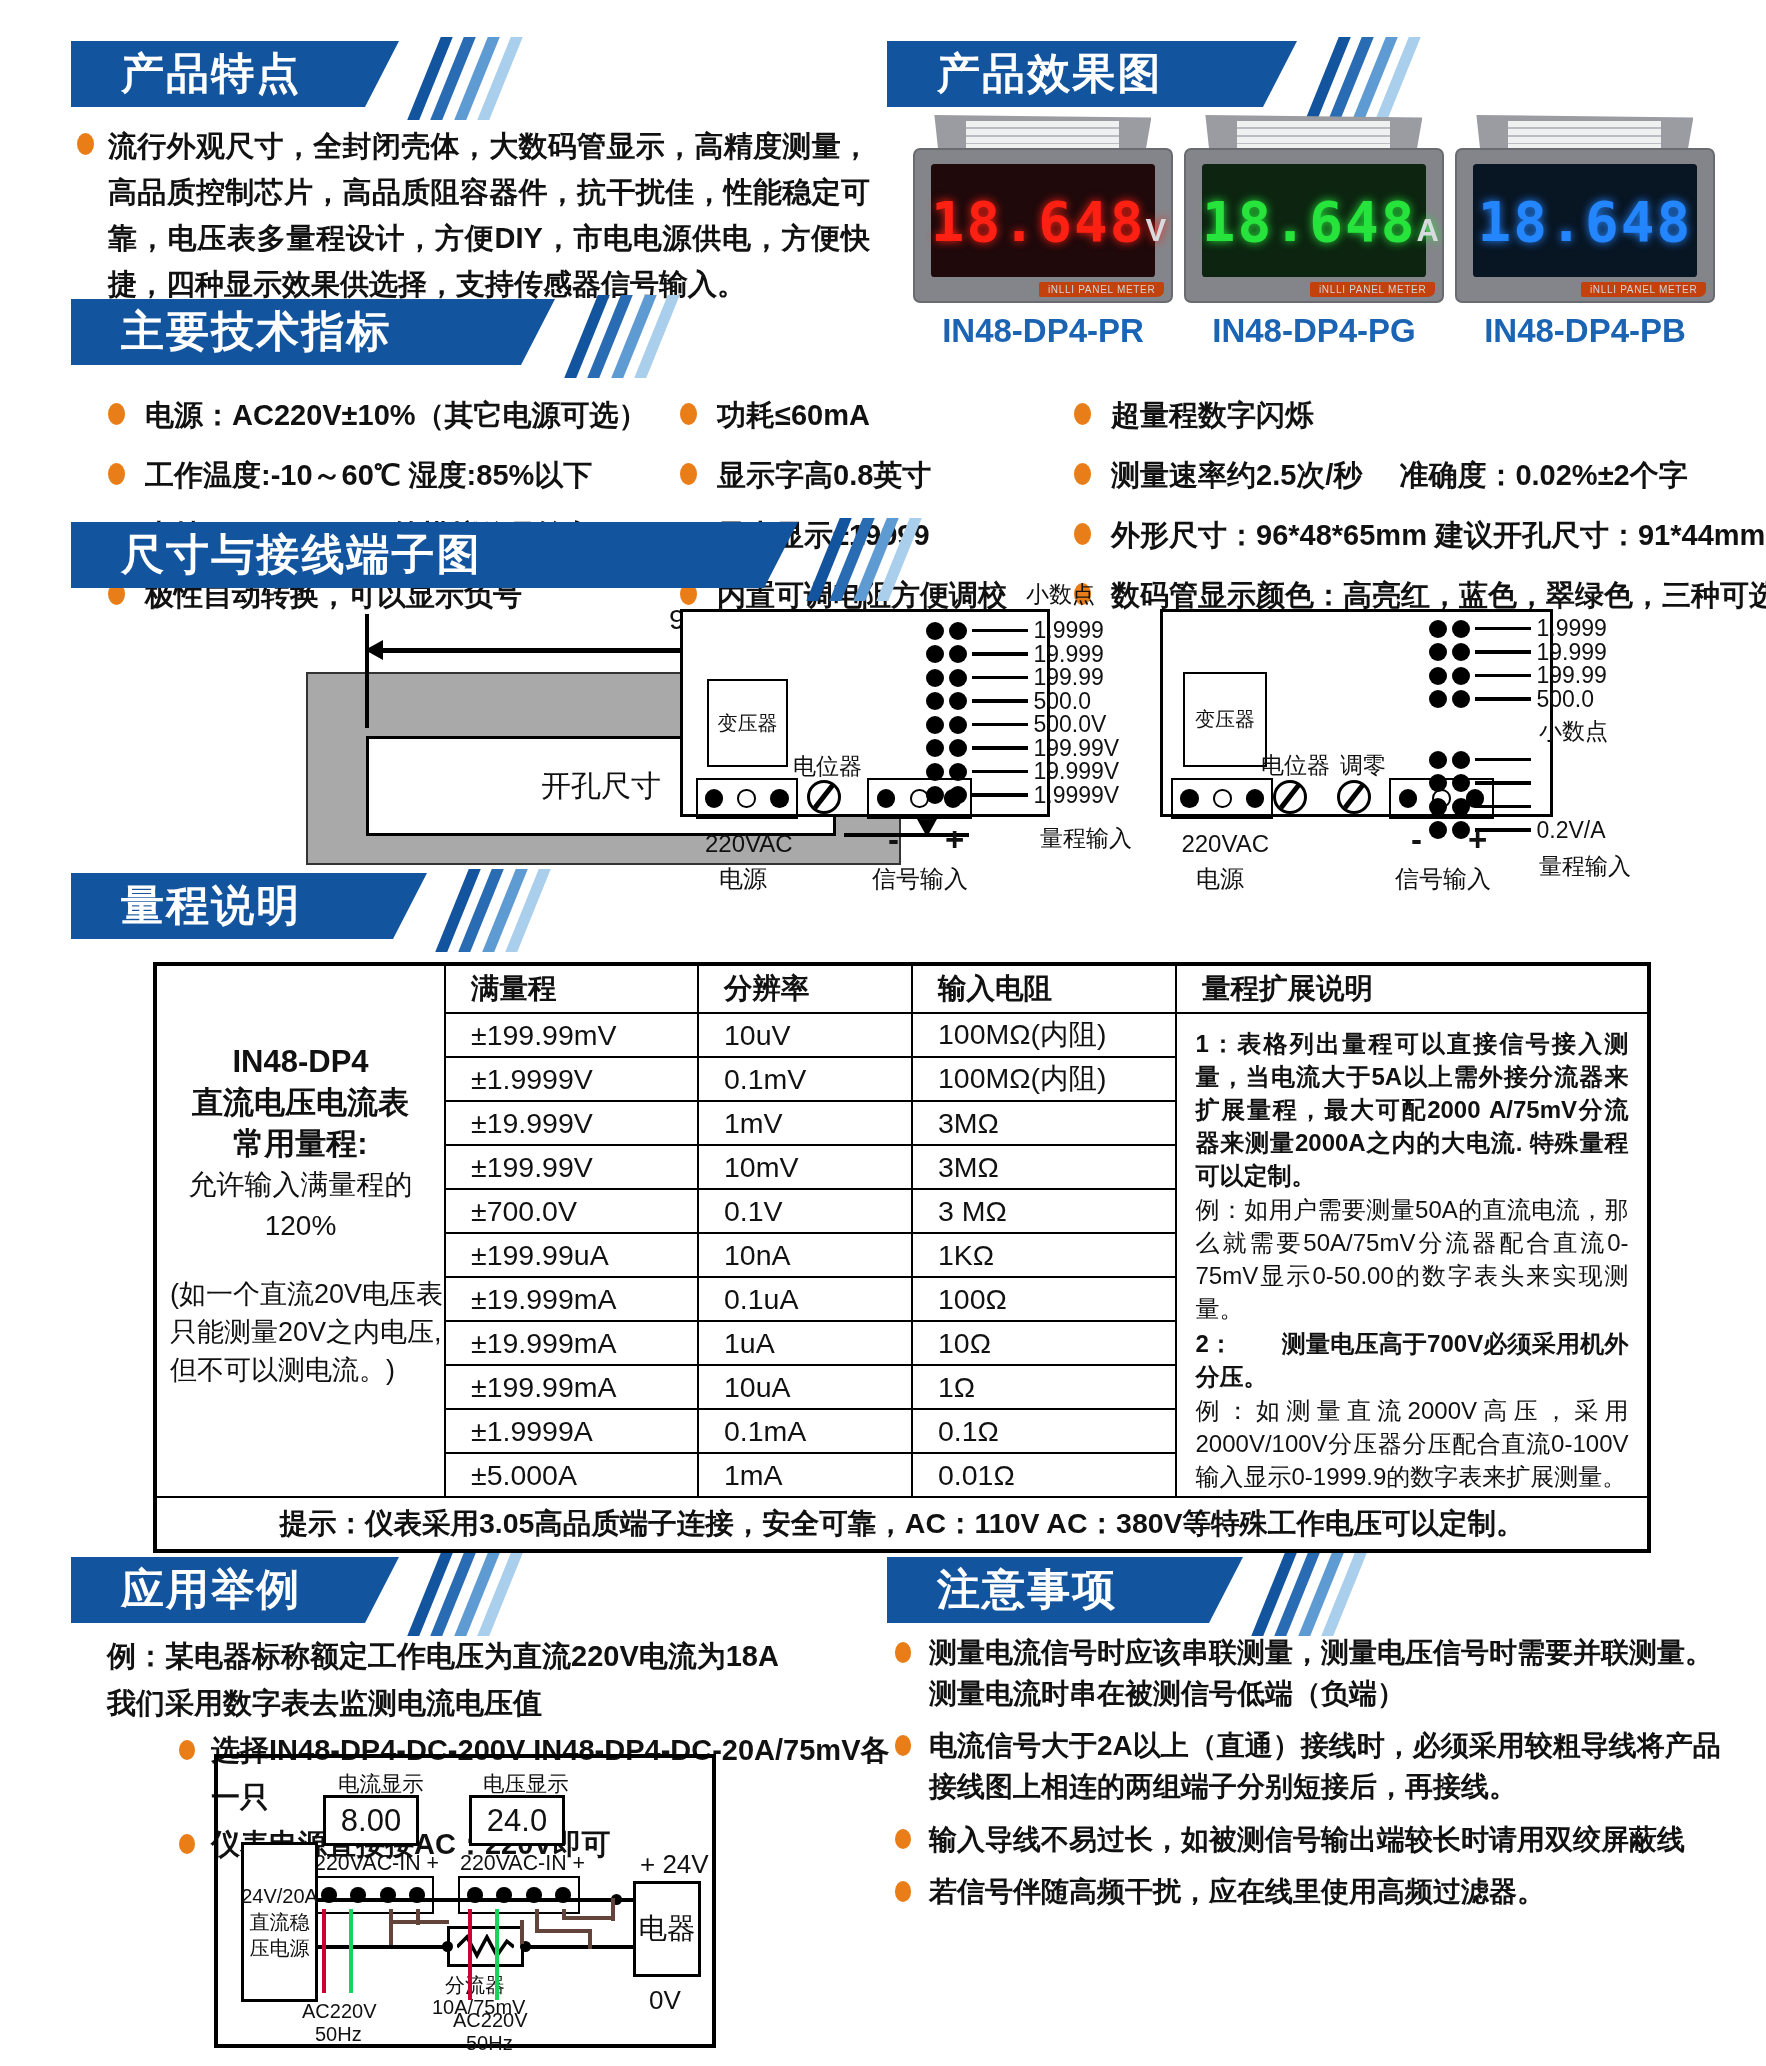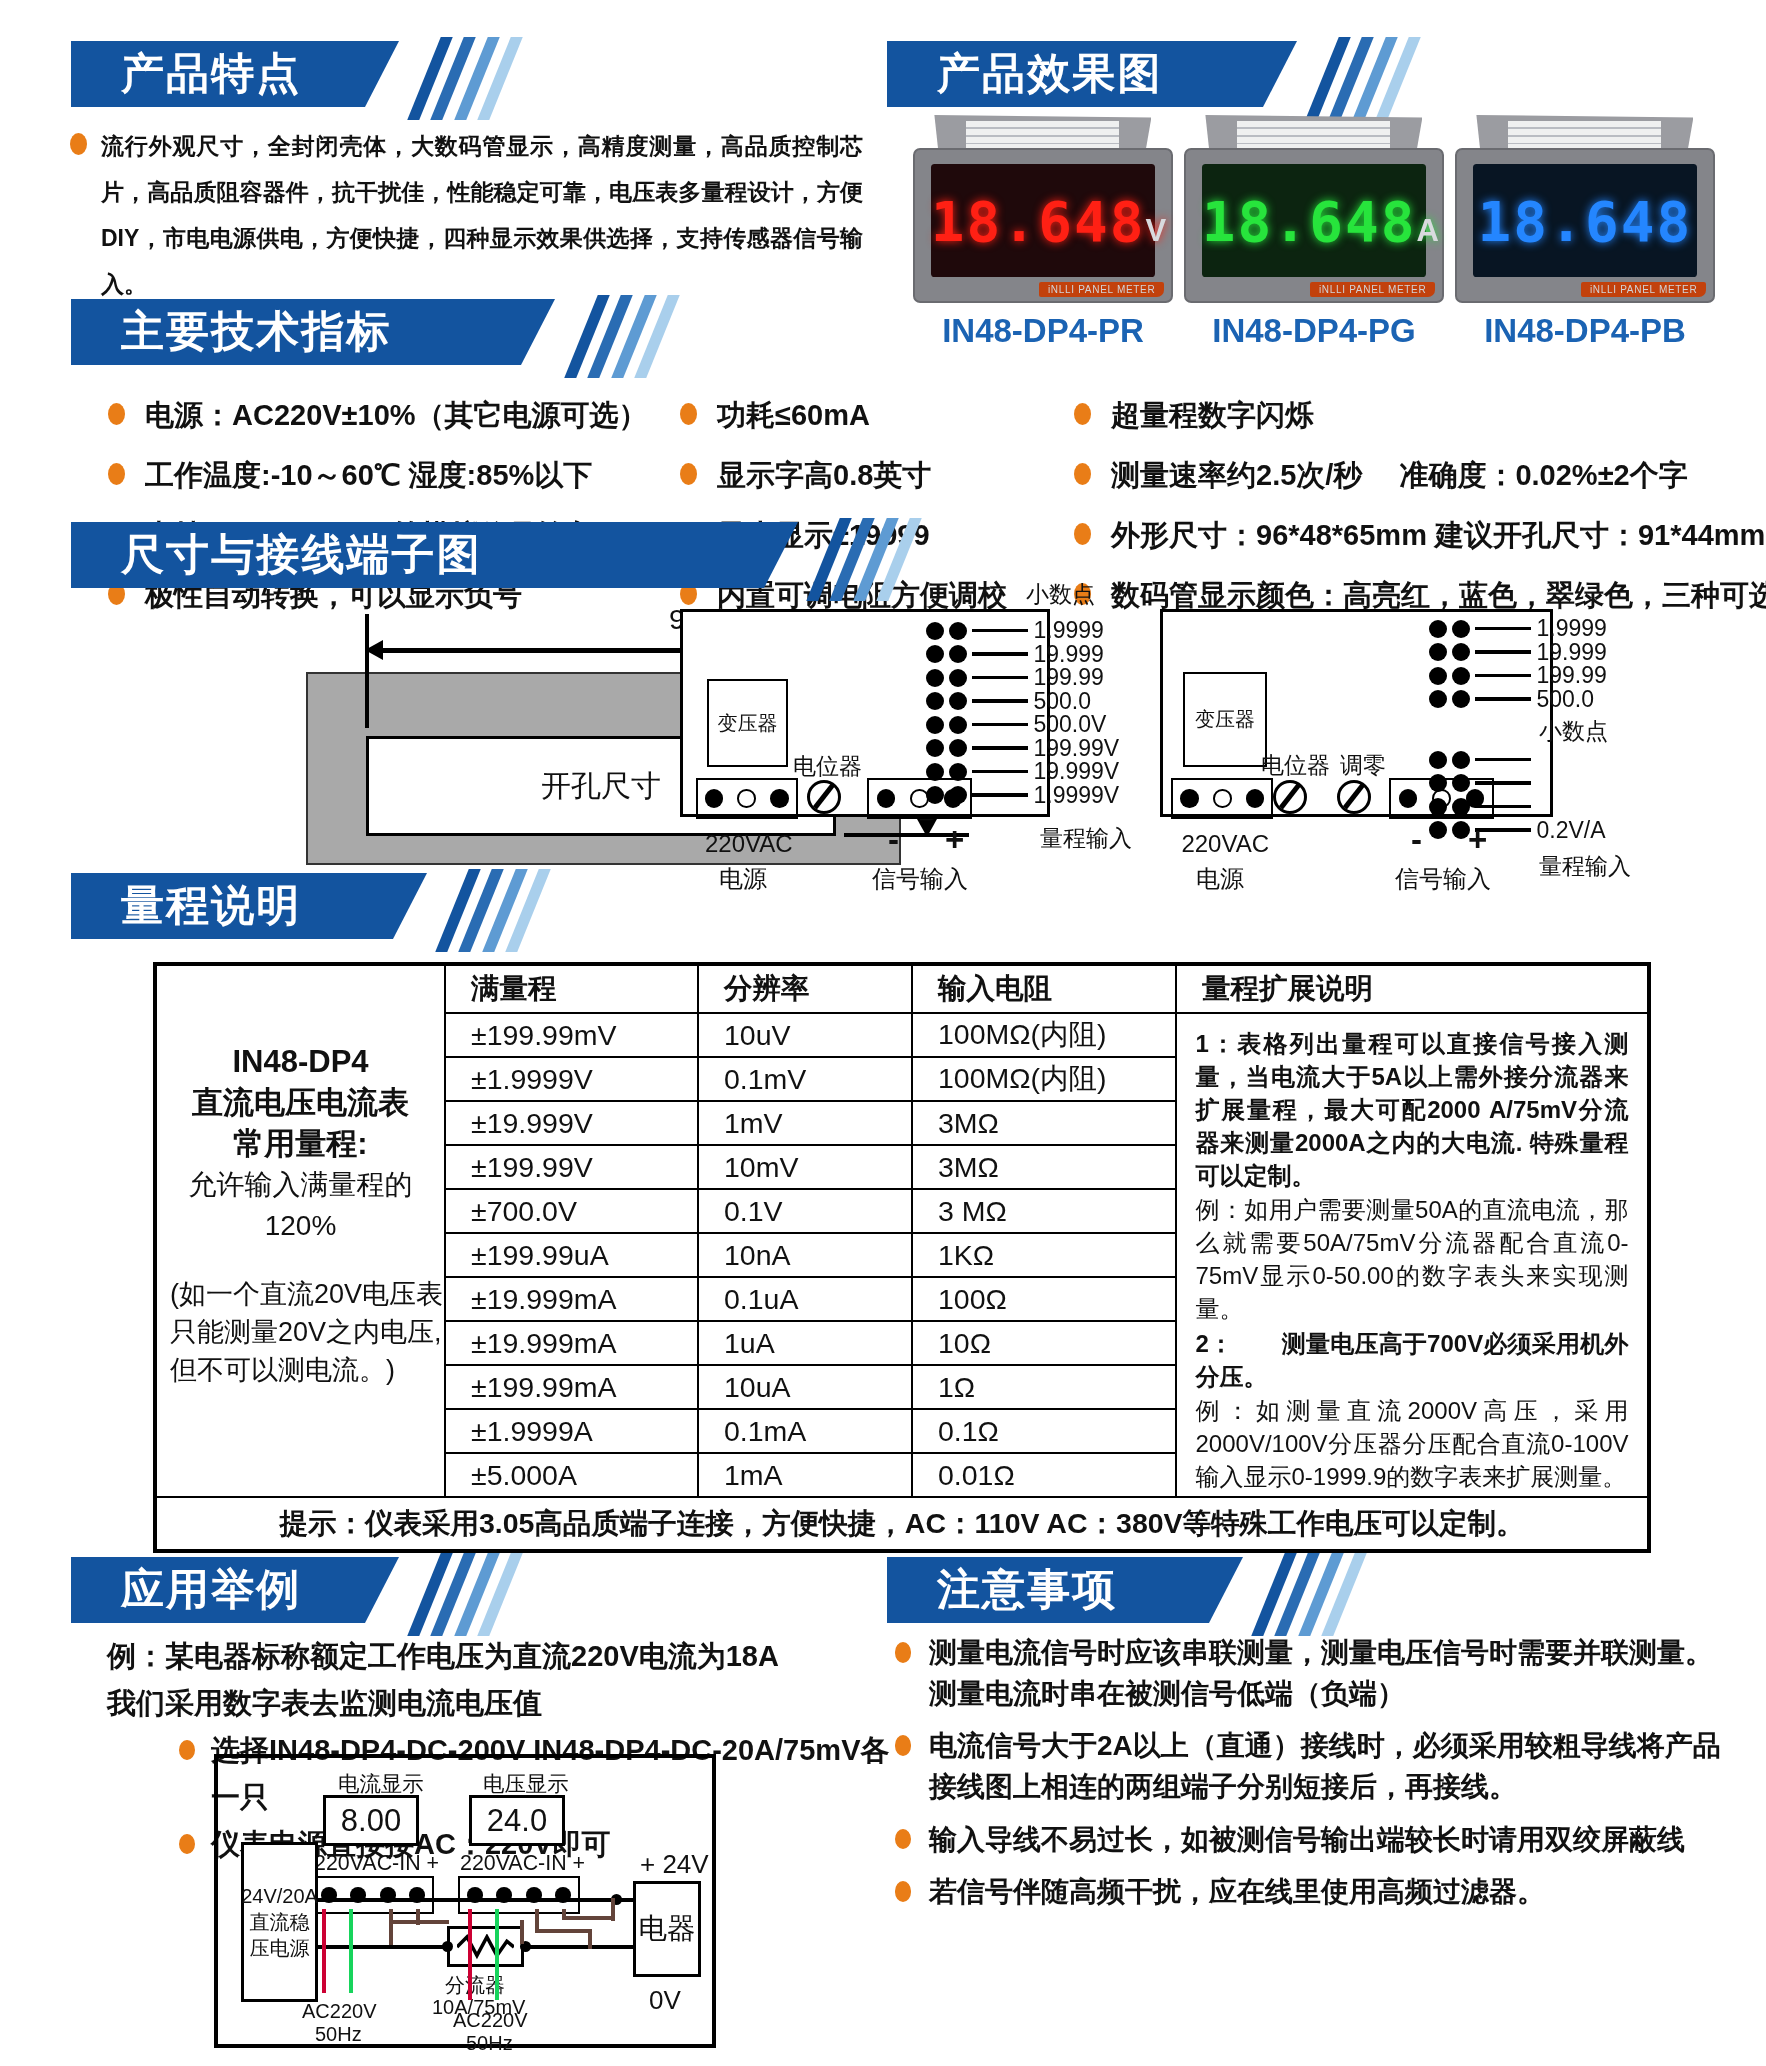--- a/index.html
+++ b/index.html
@@ -10,21 +10,21 @@
           clip-path:polygon(0 0,100% 0,calc(100% - 34px) 100%,0 100%);box-sizing:border-box;}
   .stripes{position:absolute;display:flex;gap:11.4px;height:83px;}
   .stripes i{display:block;width:12px;height:100%;transform:skewX(-22deg);}
   .stripes i:nth-child(1){background:#13549f;}
   .stripes i:nth-child(2){background:#2a6cb3;}
   .stripes i:nth-child(3){background:#5e9bd3;}
   .stripes i:nth-child(4){background:#a9cfec;}
   
   .dot{position:absolute;width:17px;height:22px;border-radius:50%;background:#e97d17;}
   
-  .features-text{position:absolute;left:101px;top:123px;width:762px;font-size:23px;line-height:46px;font-weight:bold;text-align:justify;}
+  .features-text{position:absolute;left:108px;top:123px;width:762px;font-size:29px;line-height:46px;font-weight:bold;text-align:justify;}
   
   .meter{position:absolute;width:260px;height:235px;}
   .meter .cap{position:absolute;left:21.4px;top:0;width:217px;height:40px;background:#9b9ca1;
               clip-path:polygon(0 0,100% 6%,97% 100%,2% 100%);}
   .meter .slip{position:absolute;left:32px;top:5.7px;width:153px;height:28.5px;background:#eff0f0;
                background-image:repeating-linear-gradient(#eff0f0 0 6.4px,#b9bcc2 6.4px 7.8px);}
   .meter .mbody{position:absolute;left:0;top:33px;width:260px;height:155px;background:#84858a;
                border:2.8px solid #6a6b70;border-radius:7.1px;box-sizing:border-box;}
   .meter .screen{position:absolute;left:15.7px;top:14.2px;right:15.7px;bottom:24px;border-radius:3.6px;}
   .meter .digits{position:absolute;left:0;top:50%;transform:translateY(-50%);width:100%;text-align:center;
@@ -429,21 +429,21 @@
   <div class="rt-h">满量程</div>
   <div class="rt-h">分辨率</div>
   <div class="rt-h">输入电阻</div>
   <div class="rt-h last">量程扩展说明</div>
   <div class="rt-notes">
     <div class="nb">1：表格列出量程可以直接信号接入测量，当电流大于5A以上需外接分流器来扩展量程，最大可配2000 A/75mV分流器来测量2000A之内的大电流. 特殊量程可以定制。</div>
     <div>例：如用户需要测量50A的直流电流，那么就需要50A/75mV分流器配合直流0-75mV显示0-50.00的数字表头来实现测量。</div>
     <div class="nb">2：　　测量电压高于700V必须采用机外分压。</div>
     <div>例：如测量直流2000V高压，采用2000V/100V分压器分压配合直流0-100V输入显示0-1999.9的数字表来扩展测量。</div>
   </div>
-  <div class="rt-tip">提示：仪表采用3.05高品质端子连接，方便快捷，AC：110V  AC：380V等特殊工作电压可以定制。</div>
+  <div class="rt-tip">提示：仪表采用3.05高品质端子连接，安全可靠，AC：110V  AC：380V等特殊工作电压可以定制。</div>
   <div class="rt-cell">±199.99mV</div>
     <div class="rt-cell">10uV</div>
     <div class="rt-cell">100MΩ(内阻)</div>
     <div class="rt-cell">±1.9999V</div>
     <div class="rt-cell">0.1mV</div>
     <div class="rt-cell">100MΩ(内阻)</div>
     <div class="rt-cell">±19.999V</div>
     <div class="rt-cell">1mV</div>
     <div class="rt-cell">3MΩ</div>
     <div class="rt-cell">±199.99V</div>

